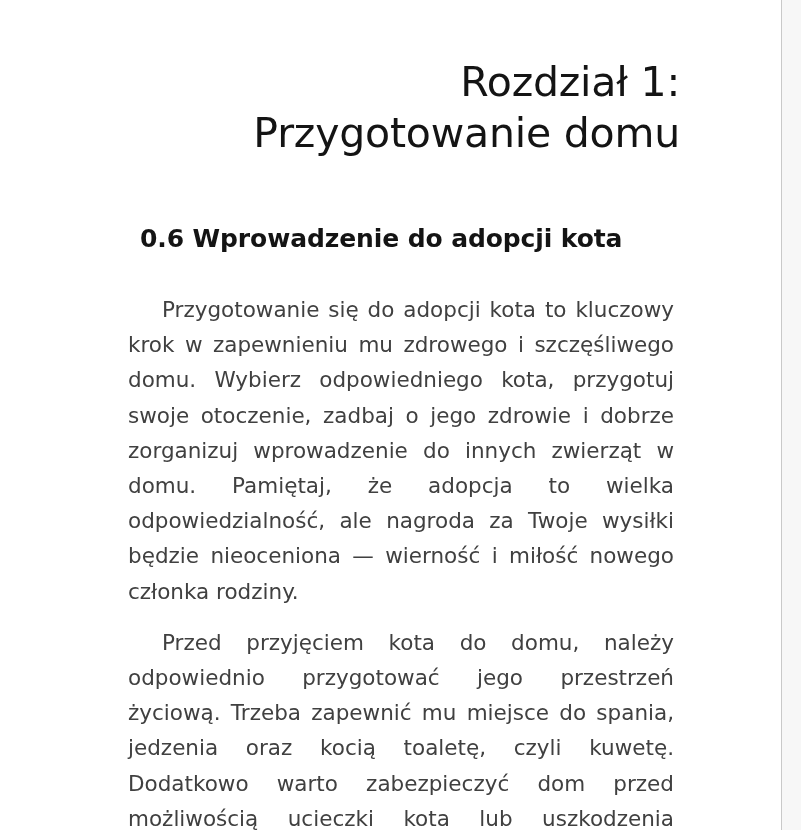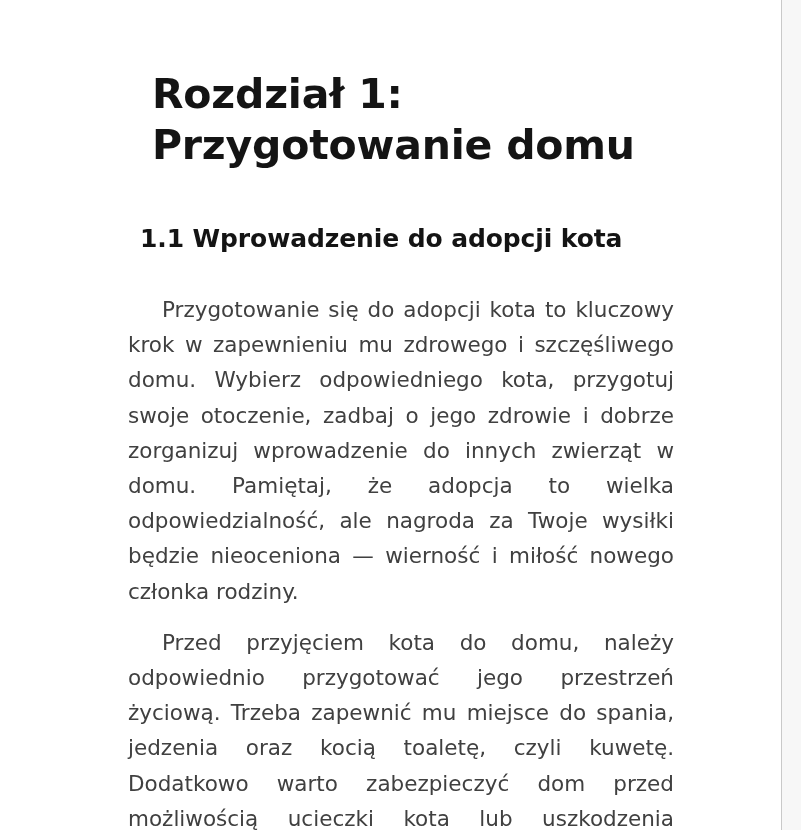--- a/index.html
+++ b/index.html
@@ -40,33 +40,34 @@
     border-left: 1px solid #c9c9c9;
     box-sizing: border-box;
   }
   .content-column {
     position: absolute;
     left: 128px;
     top: 0;
     width: 546px;
   }
   .chapter-title {
-    margin: 12px;
+    margin: 0;
     padding: 0;
     position: absolute;
     left: 12px;
     top: 57px;
     width: 540px;
     font-family: "DejaVu Sans", "Liberation Sans", sans-serif;
-    font-weight: bold;
+    font-weight: normal;
     font-size: 41px;
     line-height: 51px;
     letter-spacing: -0.2px;
     color: #141414;
     white-space: pre-line;
+    text-align: right;
   }
   .section-title {
     margin: 0;
     padding: 0;
     position: absolute;
     left: 12px;
     top: 222px;
     width: 540px;
     font-family: "DejaVu Sans", "Liberation Sans", sans-serif;
     font-weight: bold;
@@ -103,21 +104,21 @@
 
 <div class="reader-viewport">
 
   <div class="page-surface">
 
     <div class="content-column">
 
       <h1 class="chapter-title">Rozdział 1:
 Przygotowanie domu</h1>
 
-      <h2 class="section-title">1.1 Wprowadzenie do adopcji kota</h2>
+      <h2 class="section-title">0.6 Wprowadzenie do adopcji kota</h2>
 
       <div class="body-flow">
         <p class="body-paragraph">Przygotowanie się do adopcji kota to kluczowy krok w zapewnieniu mu zdrowego i szczęśliwego domu. Wybierz odpowiedniego kota, przygotuj swoje otoczenie, zadbaj o jego zdrowie i dobrze zorganizuj wprowadzenie do innych zwierząt w domu. Pamiętaj, że adopcja to wielka odpowiedzialność, ale nagroda za Twoje wysiłki będzie nieoceniona — wierność i miłość nowego członka rodziny.</p>
         <p class="body-paragraph">Przed przyjęciem kota do domu, należy odpowiednio przygotować jego przestrzeń życiową. Trzeba zapewnić mu miejsce do spania, jedzenia oraz kocią toaletę, czyli kuwetę. Dodatkowo warto zabezpieczyć dom przed możliwością ucieczki kota lub uszkodzenia naszego mienia.</p>
       </div>
 
     </div>
 
   </div>
 

